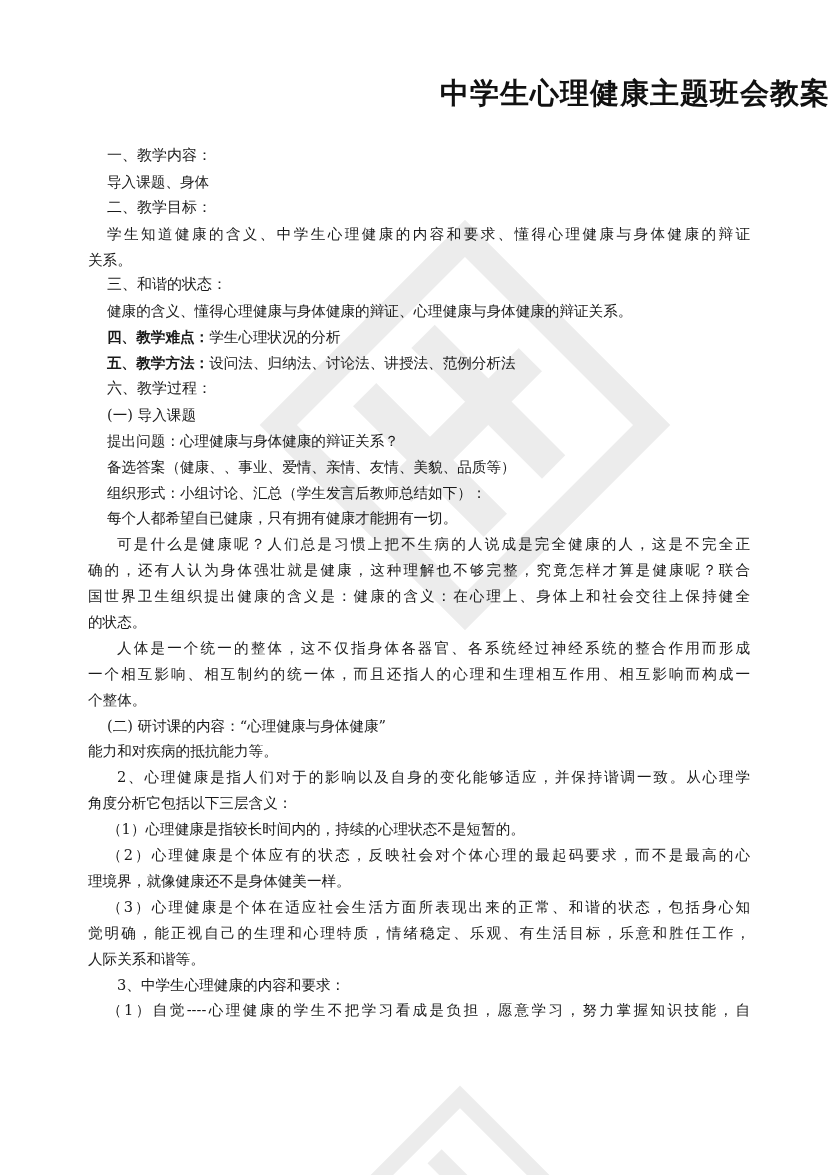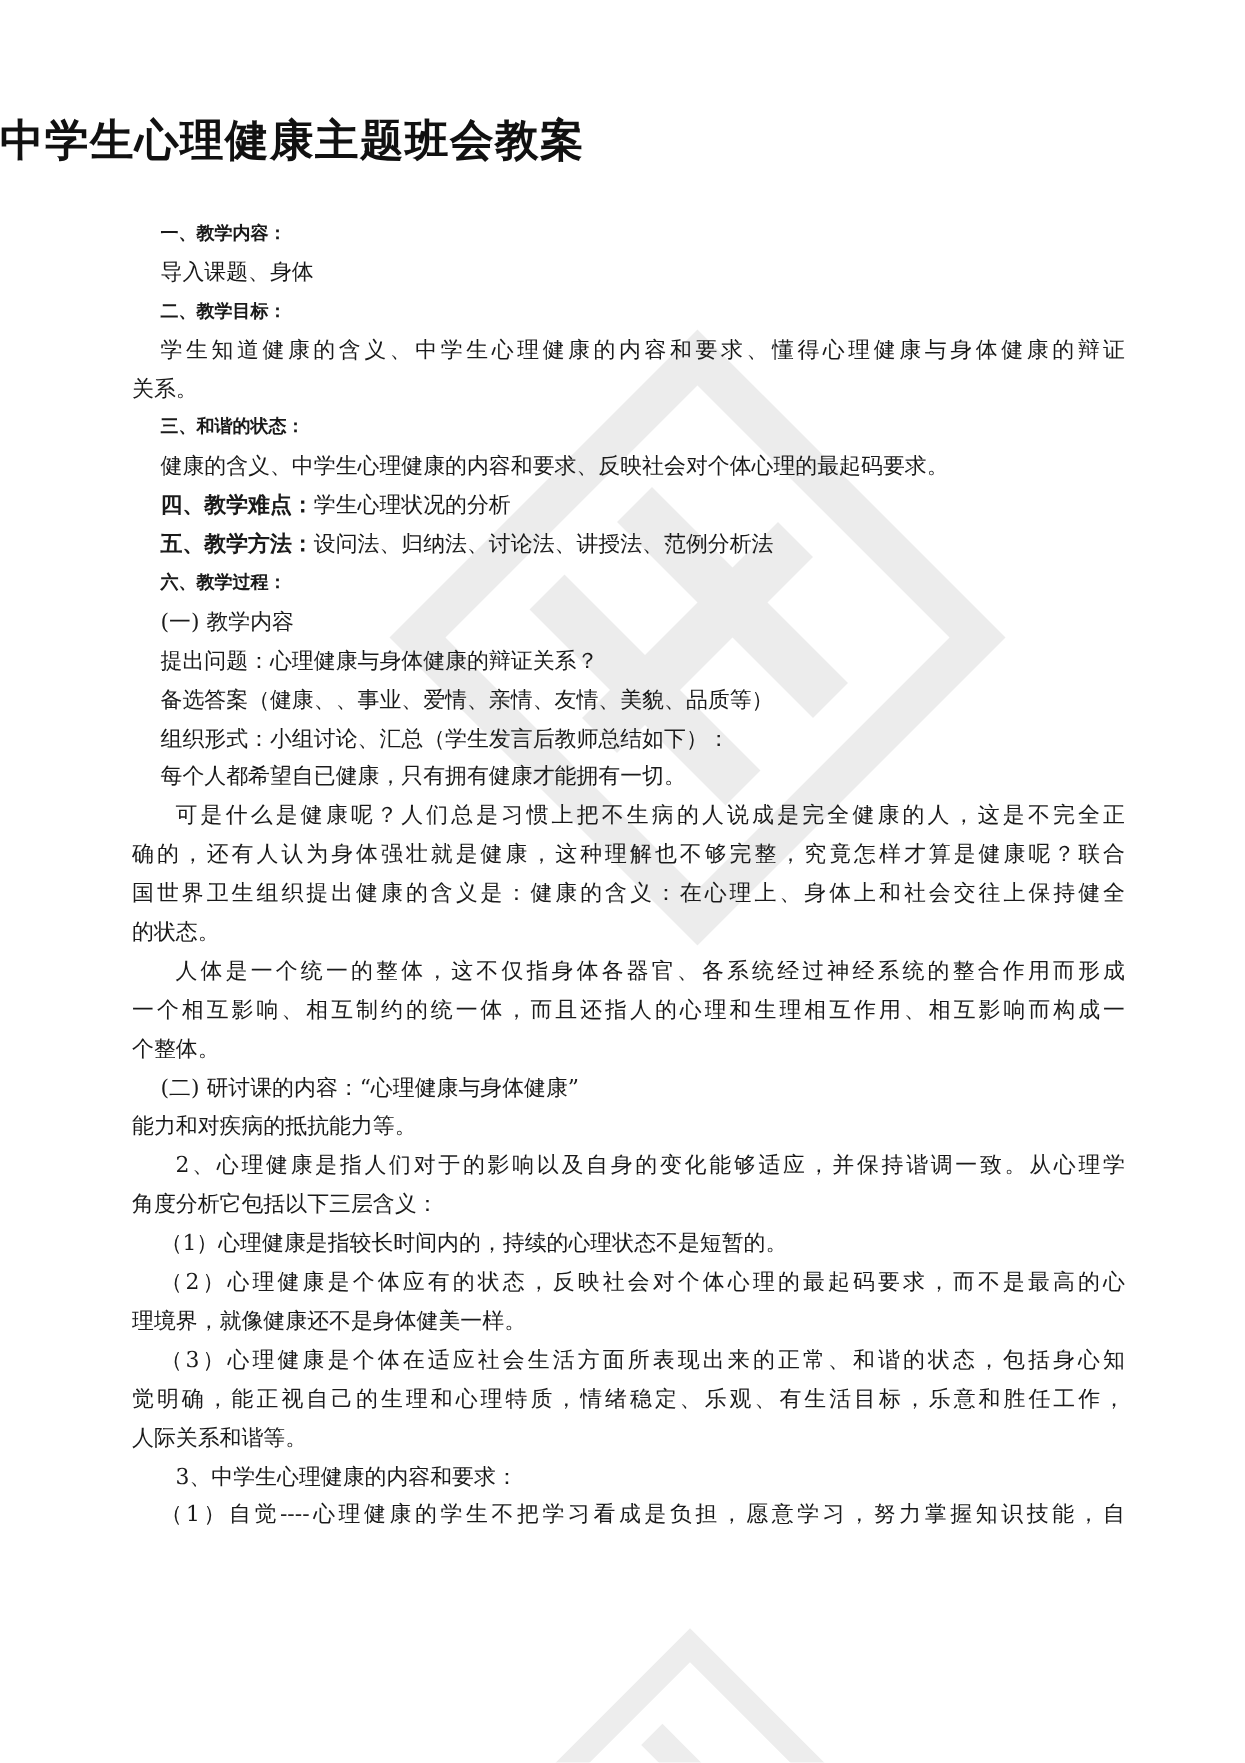--- a/index.html
+++ b/index.html
@@ -11,33 +11,33 @@
     .page { position: absolute; left: 0; top: 0; width: 830px; height: 1175px; }
     .watermark {
       position: absolute; left: 300px; top: 260px; width: 330px; height: 330px;
       opacity: 0.07; transform: rotate(-45deg); pointer-events: none;
     }
     .watermark2 {
       position: absolute; left: 360px; top: 1110px; width: 200px; height: 200px;
       opacity: 0.07; transform: rotate(-45deg); pointer-events: none;
     }
     .title {
-      position: absolute; top: 74px; left: 0; width: 830px; text-align: left;
+      position: absolute; top: 74px; left: 0; width: 830px; text-align: right;
       font-family: "DejaVu Sans", "Liberation Sans", sans-serif;
       font-size: 29px; font-weight: bold; letter-spacing: 1px; color: #111;
     }
     .content {
       position: absolute; left: 88px; top: 143px; width: 662px;
       font-size: 14.6px; line-height: 25.9px;
     }
     .line { white-space: nowrap; height: 25.9px; text-align: justify; text-align-last: justify; }
     .line.last { text-align-last: left; }
     .i1 { padding-left: 19px; }
     .i2 { padding-left: 29px; }
-    .h { font-family: "DejaVu Sans", "Liberation Sans", sans-serif; font-weight: bold; font-size: 12px; }
+    .h { font-family: "DejaVu Sans", "Liberation Sans", sans-serif; font-weight: normal; font-size: 15px; }
     .inline-h { font-family: Liberation Serif, serif; font-weight: bold; }
   </style>
 </head>
 <body>
 
 <div class="page">
 
   <svg class="watermark" viewBox="0 0 100 100">
     <rect x="10" y="10" width="80" height="80" fill="none" stroke="#000" stroke-width="8"></rect>
     <rect x="30" y="22" width="10" height="56" fill="#000"></rect>
@@ -52,25 +52,25 @@
 
   <div class="title">中学生心理健康主题班会教案</div>
 
   <div class="content">
     <div class="line last i1 h">一、教学内容：</div>
     <div class="line last i1">导入课题、身体</div>
     <div class="line last i1 h">二、教学目标：</div>
     <div class="line i1">学生知道健康的含义、中学生心理健康的内容和要求、懂得心理健康与身体健康的辩证</div>
     <div class="line last">关系。</div>
     <div class="line last i1 h">三、和谐的状态：</div>
-    <div class="line last i1">健康的含义、中学生心理健康的内容和要求、反映社会对个体心理的最起码要求。</div>
+    <div class="line last i1">健康的含义、懂得心理健康与身体健康的辩证、心理健康与身体健康的辩证关系。</div>
     <div class="line last i1"><span class="inline-h">四、教学难点：</span><span>学生心理状况的分析</span></div>
     <div class="line last i1"><span class="inline-h">五、教学方法：</span><span>设问法、归纳法、讨论法、讲授法、范例分析法</span></div>
     <div class="line last i1 h">六、教学过程：</div>
-    <div class="line last i1">(一) 教学内容</div>
+    <div class="line last i1">(一) 导入课题</div>
     <div class="line last i1">提出问题：心理健康与身体健康的辩证关系？</div>
     <div class="line last i1">备选答案（健康、、事业、爱情、亲情、友情、美貌、品质等）</div>
     <div class="line last i1">组织形式：小组讨论、汇总（学生发言后教师总结如下）：</div>
     <div class="line last i1">每个人都希望自已健康，只有拥有健康才能拥有一切。</div>
     <div class="line i2">可是什么是健康呢？人们总是习惯上把不生病的人说成是完全健康的人，这是不完全正</div>
     <div class="line">确的，还有人认为身体强壮就是健康，这种理解也不够完整，究竟怎样才算是健康呢？联合</div>
     <div class="line">国世界卫生组织提出健康的含义是：健康的含义：在心理上、身体上和社会交往上保持健全</div>
     <div class="line last">的状态。</div>
     <div class="line i2">人体是一个统一的整体，这不仅指身体各器官、各系统经过神经系统的整合作用而形成</div>
     <div class="line">一个相互影响、相互制约的统一体，而且还指人的心理和生理相互作用、相互影响而构成一</div>

